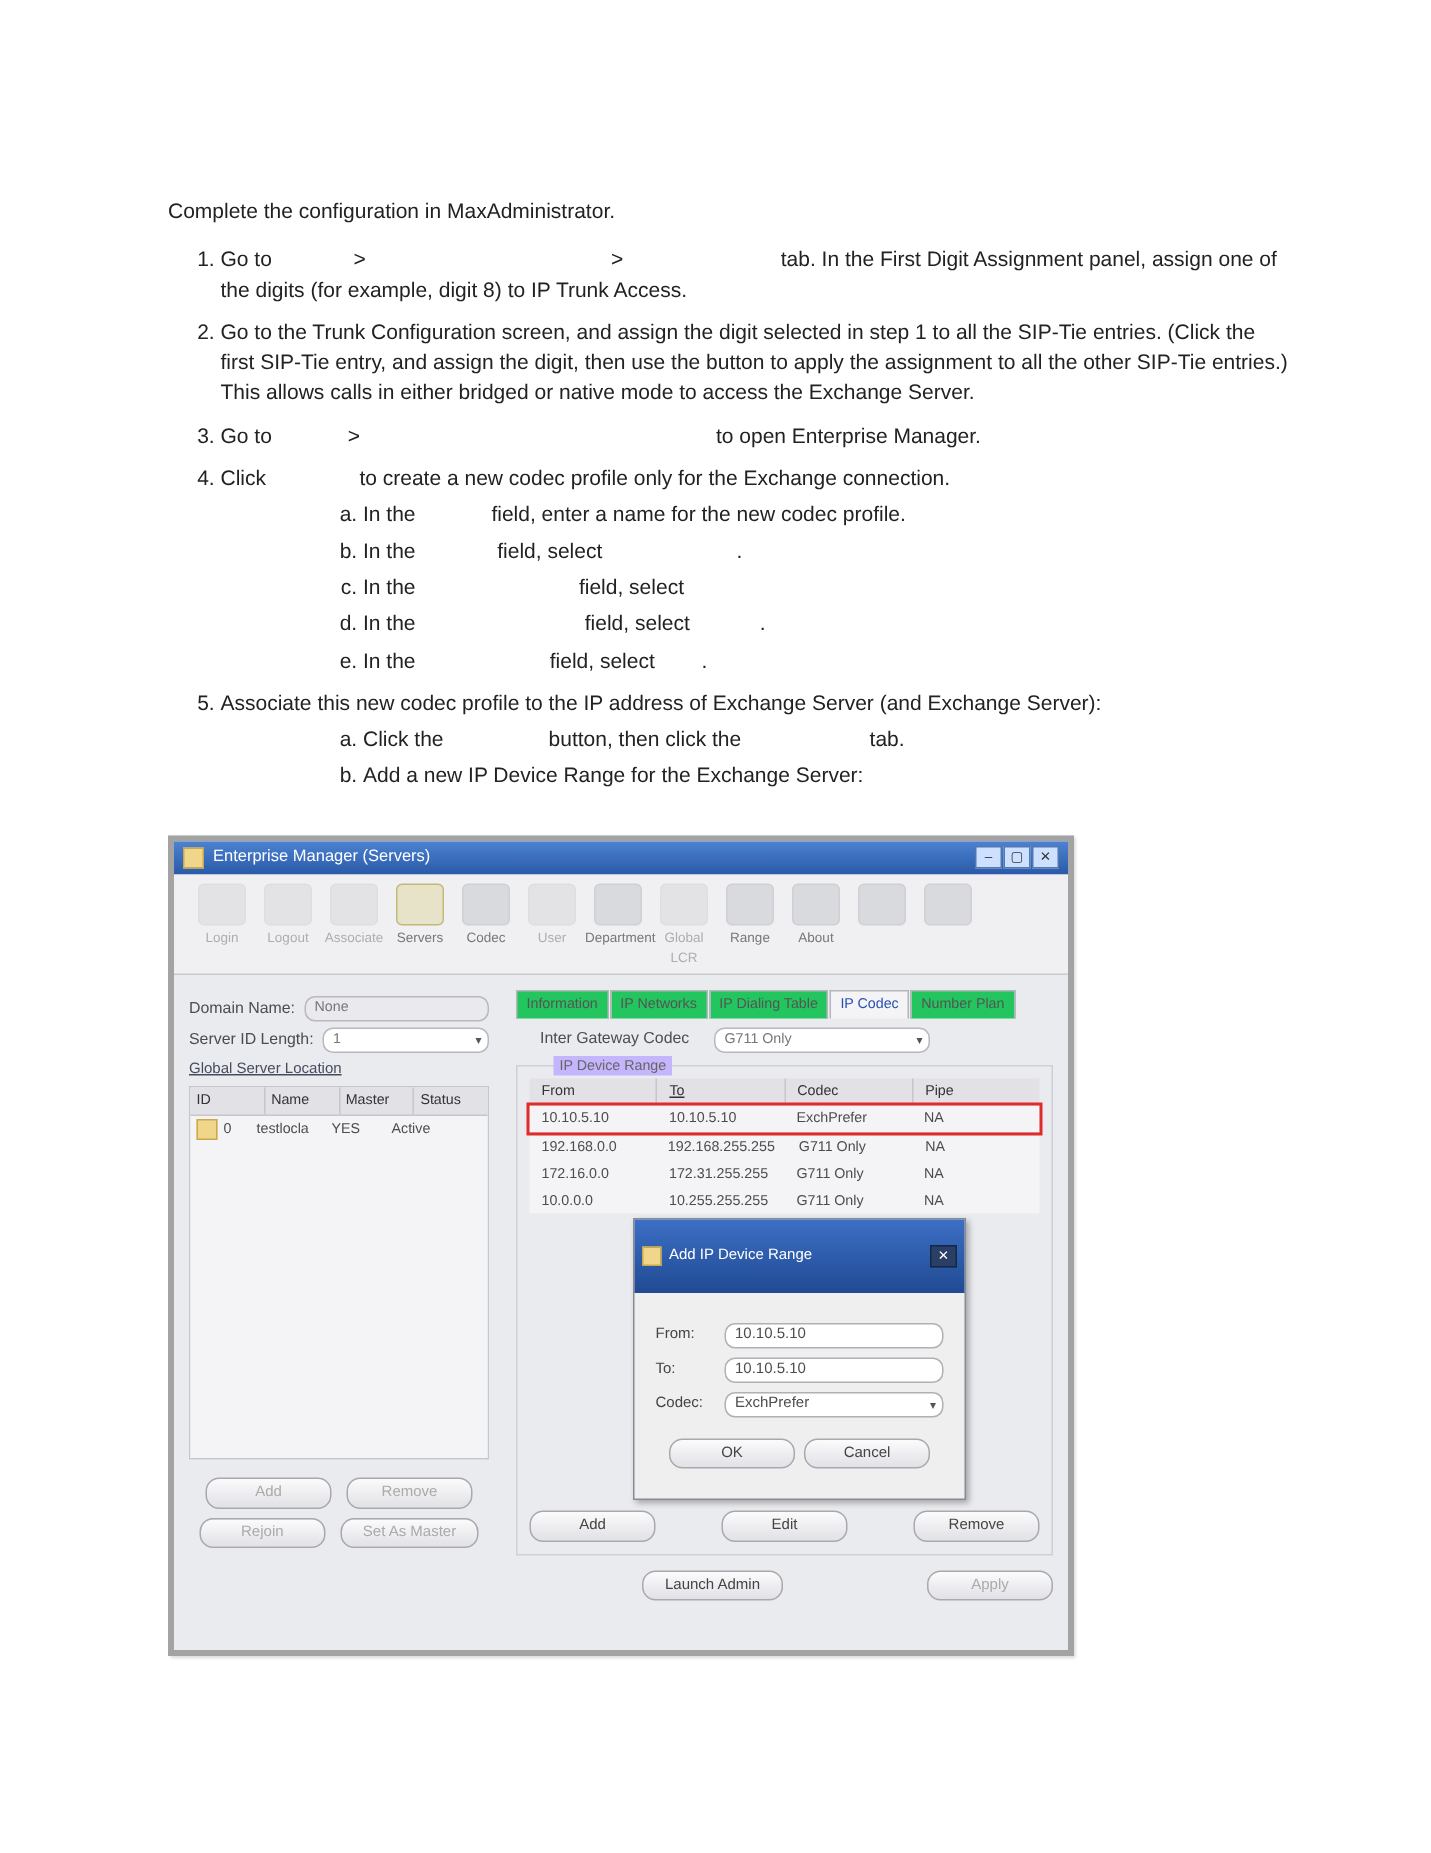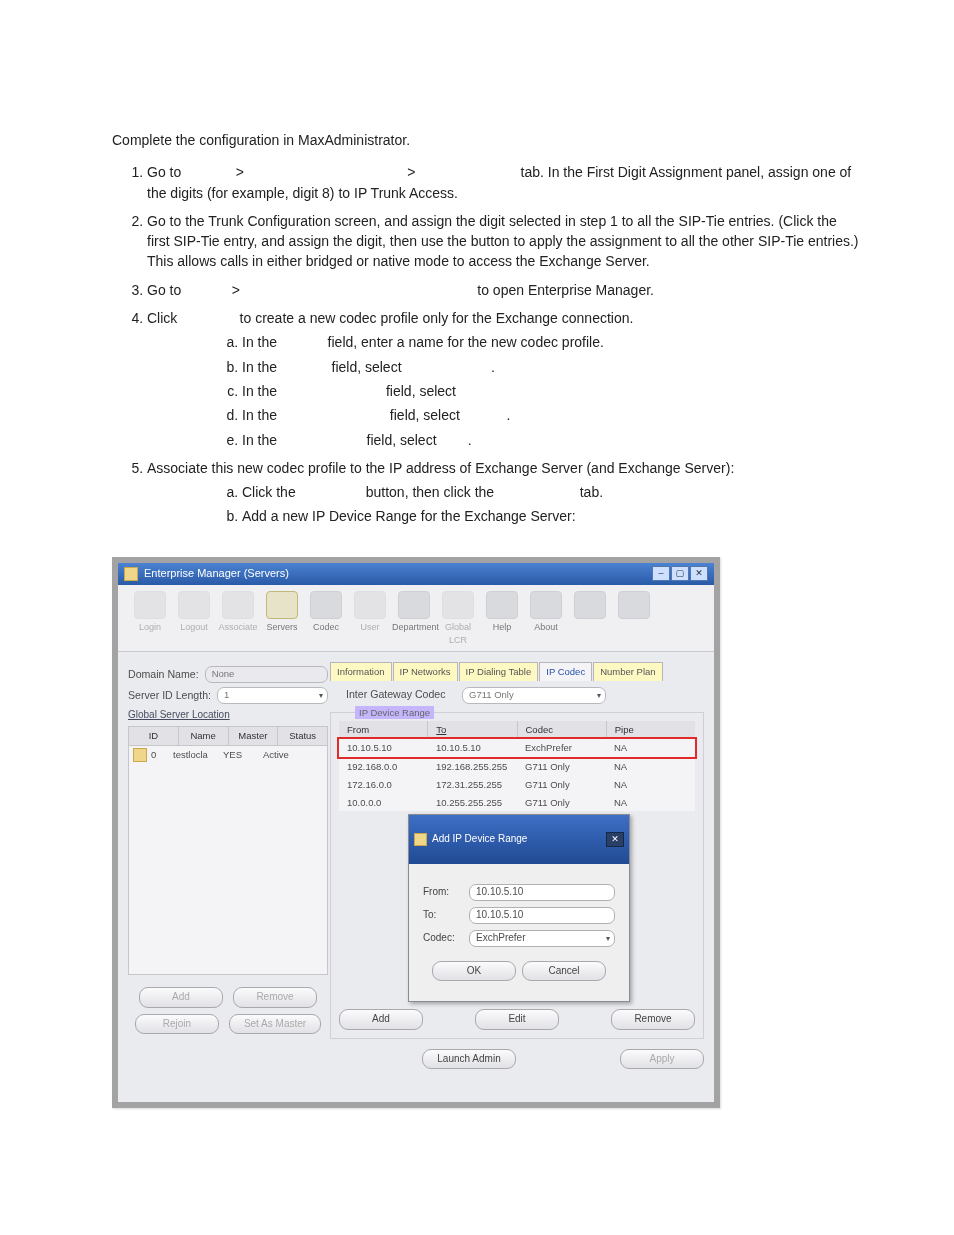--- a/index.html
+++ b/index.html
@@ -2,48 +2,48 @@
 <html><head>
 <meta charset="utf-8">
 <style>
 html,body{margin:0;padding:0;font-family:Arial,Helvetica,sans-serif;color:#222;background:#fff}
 .page{width:954px;margin:0 auto;padding:130px 95px 60px 95px;box-sizing:border-box;font-size:14px;line-height:1.45}
 .intro{margin:0 0 12px 17px}
 ol.main{margin:0;padding-left:52px}
 ol.main>li{margin-bottom:8px}
 ol.sub{list-style-type:lower-alpha;padding-left:95px;margin:4px 0 4px 0}
 ol.sub>li{margin:4px 0}
-.app{margin:30px 0 0 17px;width:596px;border:6px solid #a3a3a3;background:#e6e7eb;font-size:10.6px;color:#4d4d4d;box-shadow:1px 1px 2px rgba(0,0,0,.15)}
+.app{margin:30px 0 0 17px;width:596px;border:4px solid #a3a3a3;background:#e6e7eb;font-size:10.6px;color:#4d4d4d;box-shadow:1px 1px 2px rgba(0,0,0,.15)}
 .titlebar{display:flex;align-items:center;background:linear-gradient(#4b82d1,#2a5aa8);color:#fff;padding:3px 6px;font-size:11px}
 .titlebar .spacer{flex:1}
 .winbtns{display:flex;gap:1px}
 .winbtn{width:16px;height:13px;background:#cde0ff;border:1px solid #5179b0;display:flex;align-items:center;justify-content:center;font-size:9px;color:#333;cursor:default}
 .toolbar{display:flex;padding:6px 10px 4px 10px;background:#f0f0f2;border-bottom:1px solid #c9c9cf}
 .tbtn{width:44px;text-align:center;color:#777}
 .tbtn .ico{width:30px;height:26px;margin:0 auto 2px;background:#d9dade;border:1px solid #cfcfd5;border-radius:4px}
 .tbtn.sel .ico{background:#e7e3c8;border-color:#c0b97a}
 .tbtn.dis{opacity:.55}
 .tbtn .lab{font-size:9px}
-.workspace{display:flex;padding:10px 10px 10px 10px;background:#eaebee;gap:2px;min-height:430px}
+.workspace{display:flex;padding:10px 10px 10px 10px;background:#eaebee;gap:18px;min-height:430px}
 .leftcol{width:200px}
 .rightcol{flex:1;position:relative}
 .tabsrow{display:flex;gap:1px;margin-bottom:4px}
-.tab{background:#fef9c3;border:1px solid #b5b5bb;border-bottom:none;padding:2px 6px;font-size:9.5px;color:#555}
+.tab{background:#22c55e;border:1px solid #b5b5bb;border-bottom:none;padding:2px 6px;font-size:9.5px;color:#555}
 .tab.sel{background:#f4f4f6;color:#2a4fb0}
 .rowctl{display:flex;align-items:center;gap:6px;margin:4px 0}
 .fld{flex:1;height:15px;border:1px solid #b8b8bf;background:#eaeaee;border-radius:7px;padding:0 6px;font-size:9.5px;color:#777;position:relative}
 .fld.sel{background:#fff}
 .fld.wide{width:130px;flex:none}
 .arrow{position:absolute;right:4px;top:2px;font-size:8px;color:#555}
 .sectionlbl{text-decoration:underline;color:#464b60;margin:0 0 4px 0;font-size:10px}
 .grid{border:1px solid #c6c6cc;background:#fff}
 .gridhead,.gridrow{display:flex}
 .gridhead div,.gridrow div{flex:1;padding:2px 4px;font-size:9.5px}
 .gridhead{background:#e1e1e6;border-bottom:1px solid #c6c6cc;color:#333}
-.gridhead div{text-align:center;border-right:1px solid #c6c6cc}
+.gridhead div{border-right:1px solid #c6c6cc}
 .gridhead div:last-child{border-right:none}
 .gridrow{background:#f4f4f6}
 .srvrow{display:flex;align-items:center;gap:4px;padding:2px 4px;font-size:9.5px;background:#f4f4f6}
 .srvrow .mini{width:12px;height:12px;background:#f0d68a;border:1px solid #cba94a}
 .ipgrid{margin-top:2px}
 .ipgrid .gridhead div,.ipgrid .gridrow div{flex:1;text-align:left;padding:2px 8px}
 .ipgrid .hl{outline:2px solid #e12b2b}
 .ipgrid .top{border-top:1px solid #bababf}
 .range-frame{border:1px solid #cfcfd5;padding:6px 8px 8px 8px;margin-top:0;position:relative}
 .range-title{position:absolute;top:-7px;left:24px;background:#c4b5fd;padding:0 4px;font-size:9.5px;color:#666}
@@ -144,21 +144,21 @@
         <div class="tbtn">
           <div class="ico"></div>
           <div class="lab">Department</div>
         </div>
         <div class="tbtn dis">
           <div class="ico"></div>
           <div class="lab">Global LCR</div>
         </div>
         <div class="tbtn">
           <div class="ico"></div>
-          <div class="lab">Help</div>
+          <div class="lab">Range</div>
         </div>
         <div class="tbtn">
           <div class="ico"></div>
           <div class="lab">About</div>
         </div>
         <div class="tbtn">
           <div class="ico"></div>
           <div class="lab"></div>
         </div>
         <div class="tbtn">

